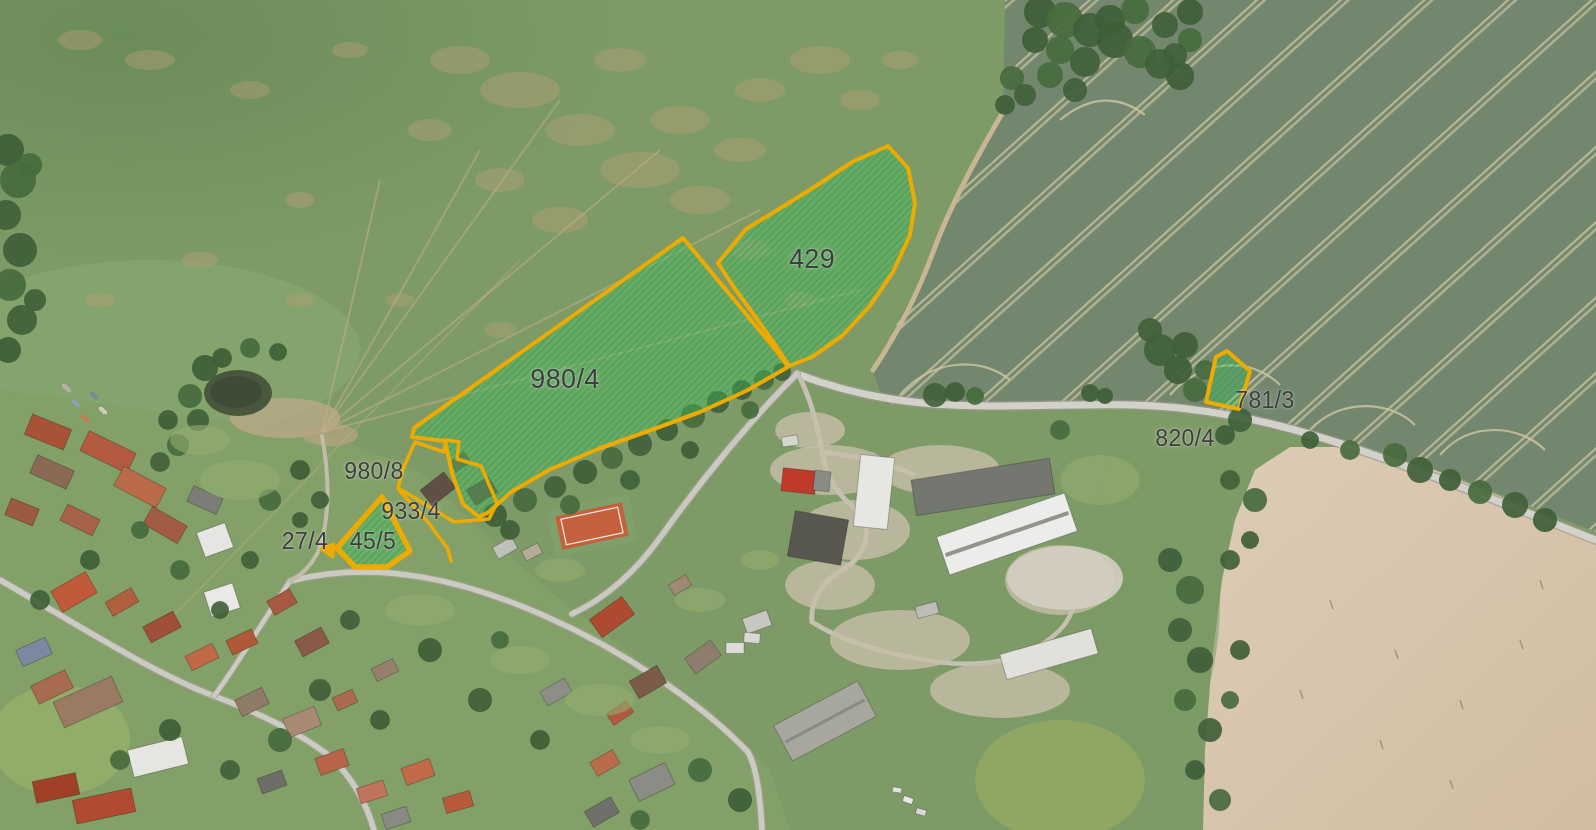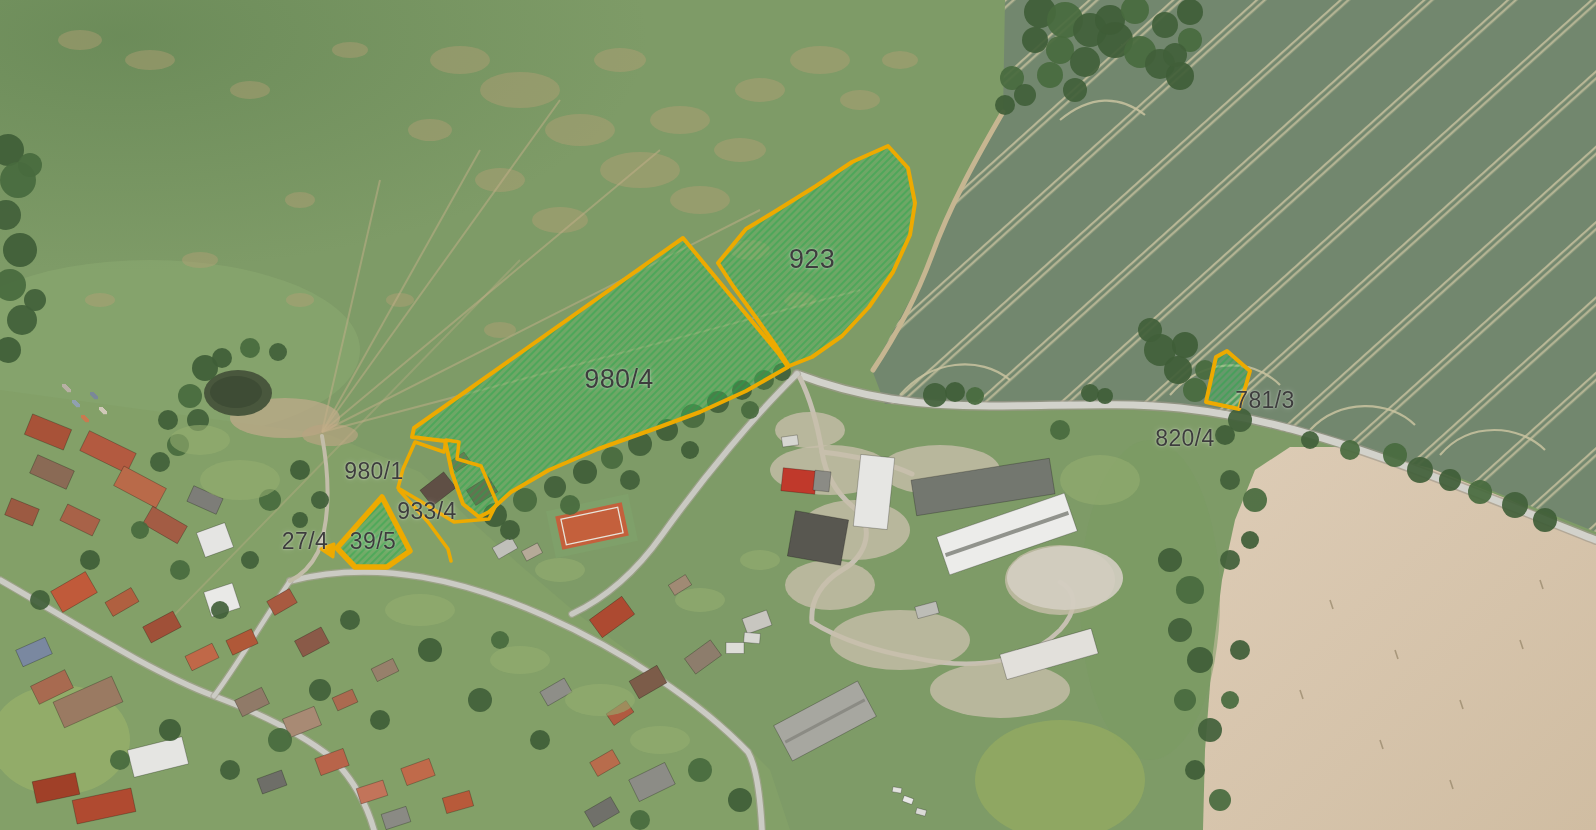--- a/index.html
+++ b/index.html
@@ -368,22 +368,22 @@
     <polygon points="888,146 852,162 816,186 779,209 746,229 718,263 733,286 757,319 776,346 789,366 812,357 842,336 869,307 893,272 910,235 915,203 908,168" fill="url(#hatch)" stroke="#edaa00" stroke-width="4"></polygon>
     <polygon points="1227,351 1250,371 1239,409 1206,402 1216,357" fill="url(#hatch)" stroke="#edaa00" stroke-width="4"></polygon>
     <polygon points="382,497 410,551 387,567 355,567 337,548" fill="url(#hatch)" stroke="#edaa00" stroke-width="5.5"></polygon>
     <polygon points="321,549 334,544 333,557" fill="#edaa00" stroke="#edaa00" stroke-width="3"></polygon>
     <polygon points="415,442 444,452 446,440 459,442 457,459 481,466 497,503 489,519 454,522 420,501 398,488 403,469" fill="none" stroke="#edaa00" stroke-width="3.5"></polygon>
     <path d="M 399,490 L 428,522 L 448,549 L 451,561" stroke="#edaa00" stroke-width="3.5"></path>
   </g>
 </svg>
 
 <div class="labels">
-  <div class="parcel-label lg" style="left:619px;top:379px">980/4</div>
-  <div class="parcel-label lg" style="left:812px;top:259px">923</div>
+  <div class="parcel-label lg" style="left:565px;top:379px">980/4</div>
+  <div class="parcel-label lg" style="left:812px;top:259px">429</div>
   <div class="parcel-label md" style="left:1265px;top:400px">781/3</div>
-  <div class="parcel-label md" style="left:373px;top:541px">39/5</div>
+  <div class="parcel-label md" style="left:373px;top:541px">45/5</div>
   <div class="parcel-label md" style="left:305px;top:541px">27/4</div>
-  <div class="parcel-label md" style="left:374px;top:471px">980/1</div>
-  <div class="parcel-label md" style="left:427px;top:511px">933/4</div>
+  <div class="parcel-label md" style="left:374px;top:471px">980/8</div>
+  <div class="parcel-label md" style="left:411px;top:511px">933/4</div>
   <div class="parcel-label md" style="left:1185px;top:438px">820/4</div>
 </div>
 </div>
 
 </body></html>

